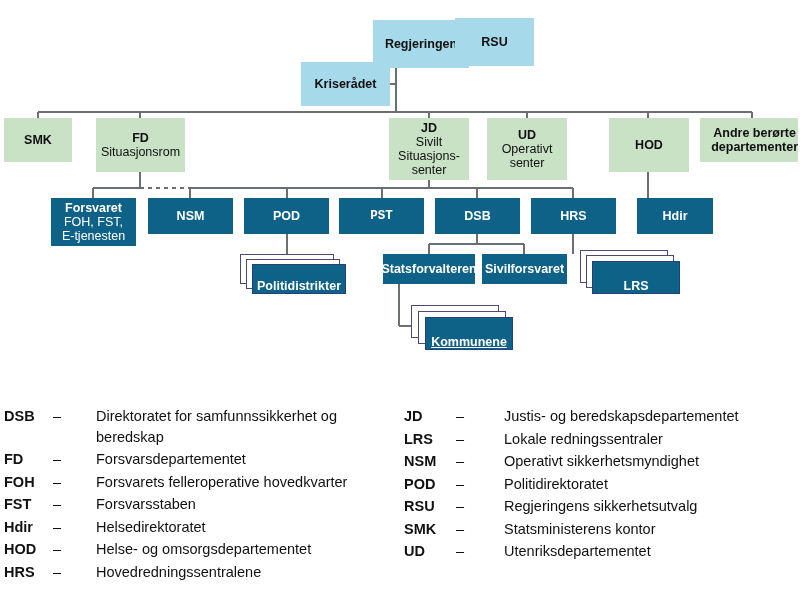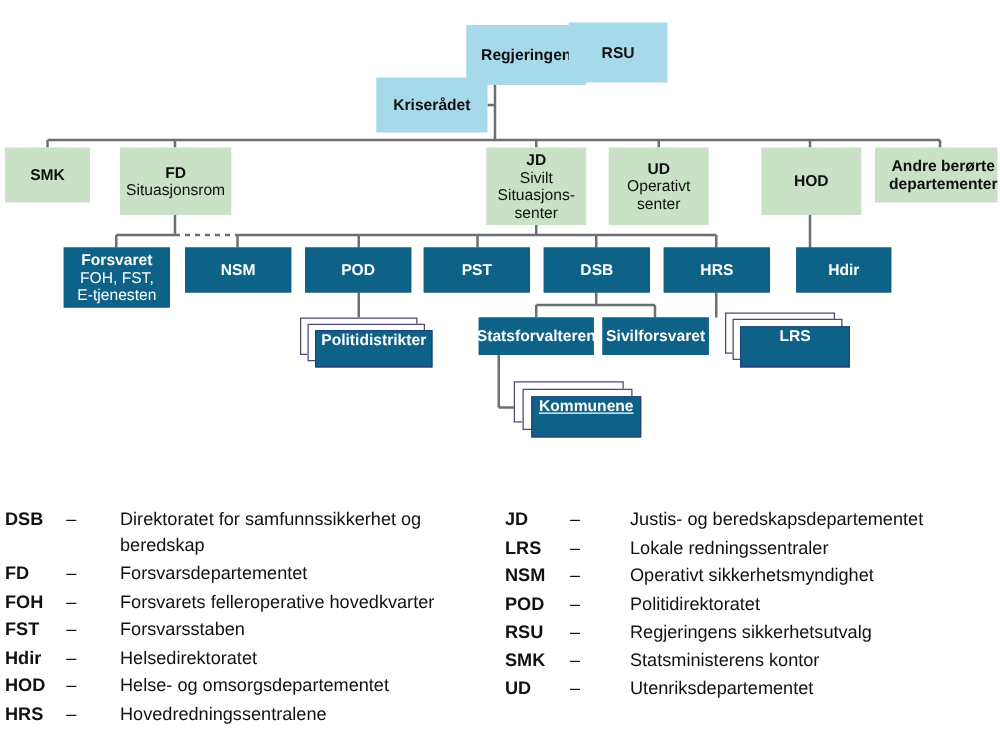--- a/index.html
+++ b/index.html
@@ -39,21 +39,21 @@
     background:#ffffff;
     border:1px solid #4a4a74;
     box-sizing:border-box;
   }
   .stack .front{
     position:absolute;
     left:0;top:0;
     background:#0e6288;
     border:1px solid #24407a;
     box-sizing:border-box;
-    display:flex;align-items:flex-start;justify-content:center;
+    display:flex;align-items:flex-end;justify-content:center;
     color:#fff;font-weight:bold;font-size:12.5px;
     text-align:center;
   }
 
   
   #legend{position:absolute;left:0;top:406px;width:800px;height:189px;}
   .leg-col{position:absolute;top:0;}
   .leg-col.left{left:4px;width:400px;}
   .leg-col.right{left:404px;width:396px;}
   .leg-row{display:flex;align-items:flex-start;margin-bottom:2px;}
@@ -175,21 +175,21 @@
   </div>
 
   <div class="box blue-dark" style="left:148px;top:198px;width:85px;height:36px;">
     <span class="ttl">NSM</span>
   </div>
 
   <div class="box blue-dark" style="left:244px;top:198px;width:85px;height:36px;">
     <span class="ttl">POD</span>
   </div>
 
-  <div class="box blue-dark" style="left:339px;top:198px;width:85px;height:36px;">
+  <div class="box blue-dark" style="left:339px;top:198px;width:85px;height:36px;font-family:Liberation Mono, monospace;">
     <span class="ttl">PST</span>
   </div>
 
   <div class="box blue-dark" style="left:435px;top:198px;width:85px;height:36px;">
     <span class="ttl">DSB</span>
   </div>
 
   <div class="box blue-dark" style="left:531px;top:198px;width:85px;height:36px;">
     <span class="ttl">HRS</span>
   </div>

